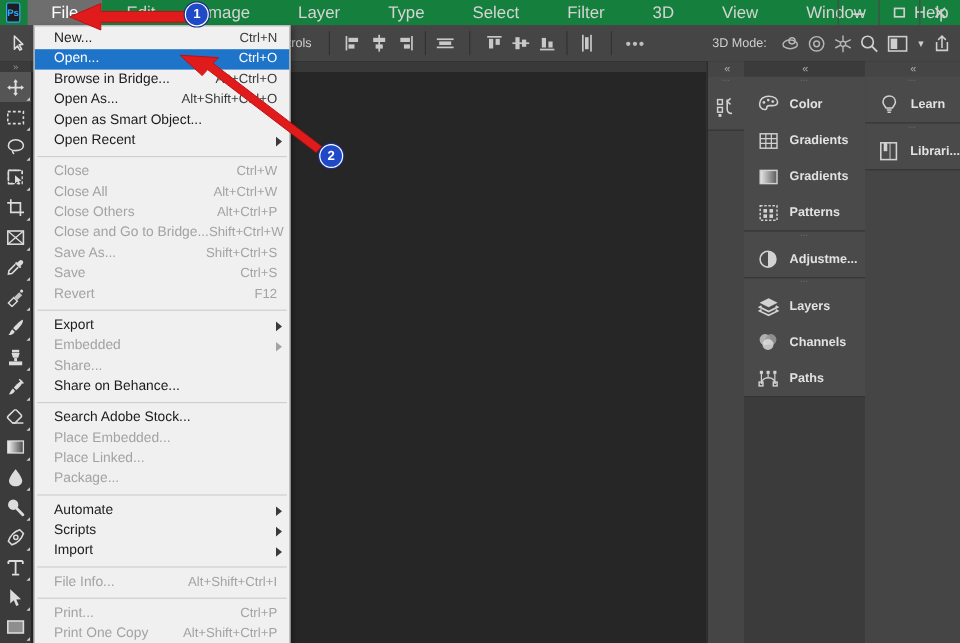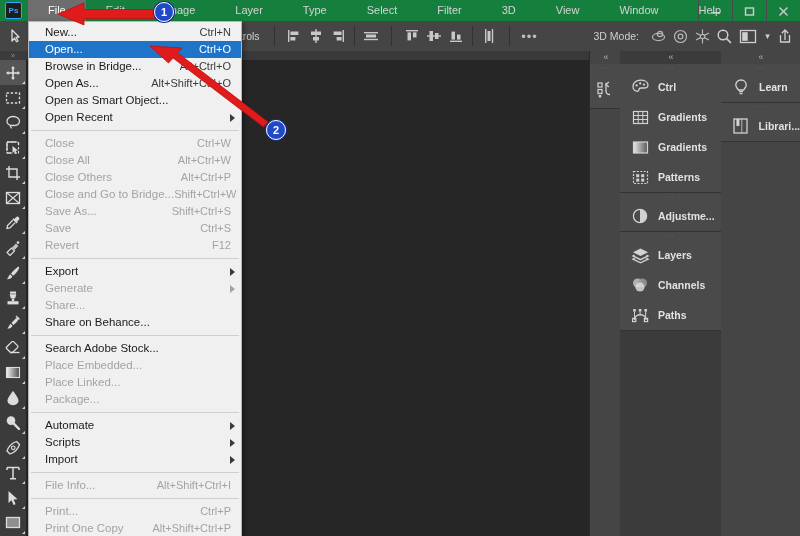--- a/index.html
+++ b/index.html
@@ -20,21 +20,21 @@
   .ps-logo{
     width:15px;height:15px;margin-left:5px;
     border:1px solid #31a8ff;border-radius:2px;
     background:#1e1e1e;color:#31a8ff;
     font-size:8px;font-weight:bold;line-height:15px;text-align:center;
     font-family:"Liberation Sans", sans-serif;
   }
   .menubar{display:flex;align-items:center;height:21px;margin-left:6px;}
   .menu-item{
     height:21px;line-height:21px;padding:0 20px;
-    color:#d4d4d4;font-size:11px;white-space:nowrap;cursor:default;
+    color:#d4d4d4;font-size:14px;white-space:nowrap;cursor:default;
   }
   .menu-item.active{background:#6e6e6e;color:#ffffff;}
   .wincontrols{position:absolute;right:0;top:0;height:21px;display:flex;}
   .wc{
     width:33px;height:21px;line-height:21px;text-align:center;
     color:#cfcfcf;font-size:11px;
     border-left:1px solid #4a4a4a;
   }
   .wc svg{vertical-align:middle;}
 
@@ -453,21 +453,21 @@
       <div class="dock-group-grip">⋯</div>
       <div class="dock-row">
         <div class="ico">
           <svg width="19" height="19" viewBox="0 0 19 19">
               <path d="M9.5 2.2 C5 2.2 2 5 2 8.6 C2 11.5 4.2 13.3 6.4 13.3 C7.8 13.3 8 12.4 8 11.6 C8 10.4 9 10 10.2 10 L13 10 C15.5 10 17 8.6 17 7 C17 4.2 13.8 2.2 9.5 2.2 Z" fill="none" stroke="#d2d2d2" stroke-width="1.3"></path>
               <circle cx="5.6" cy="7.4" r="1.15" fill="#d2d2d2"></circle>
               <circle cx="9.2" cy="5.4" r="1.15" fill="#d2d2d2"></circle>
               <circle cx="13" cy="6.6" r="1.15" fill="#d2d2d2"></circle>
             </svg>
         </div>
-        <div class="lbl">Ctrl</div>
+        <div class="lbl">Color</div>
       </div>
       <div class="dock-row">
         <div class="ico">
           <svg width="17" height="17" viewBox="0 0 17 17">
               <rect x="1.5" y="2.5" width="14" height="12" fill="none" stroke="#d2d2d2" stroke-width="1.2"></rect>
               <path d="M6.2 2.5 L6.2 14.5 M10.8 2.5 L10.8 14.5 M1.5 6.5 L15.5 6.5 M1.5 10.5 L15.5 10.5" stroke="#d2d2d2" stroke-width="1"></path>
             </svg>
         </div>
         <div class="lbl">Gradients</div>
       </div>
@@ -638,21 +638,21 @@
       <span class="accel">F12</span>
     </div>
 
     <div class="dd-sep"></div>
 
     <div class="dd-item">
       <span class="name">Export</span>
       <span class="submark"></span>
     </div>
     <div class="dd-item disabled">
-      <span class="name">Generate</span>
+      <span class="name">Embedded</span>
       <span class="submark"></span>
     </div>
     <div class="dd-item disabled">
       <span class="name">Share...</span>
       <span class="accel"></span>
     </div>
     <div class="dd-item">
       <span class="name">Share on Behance...</span>
       <span class="accel"></span>
     </div>

